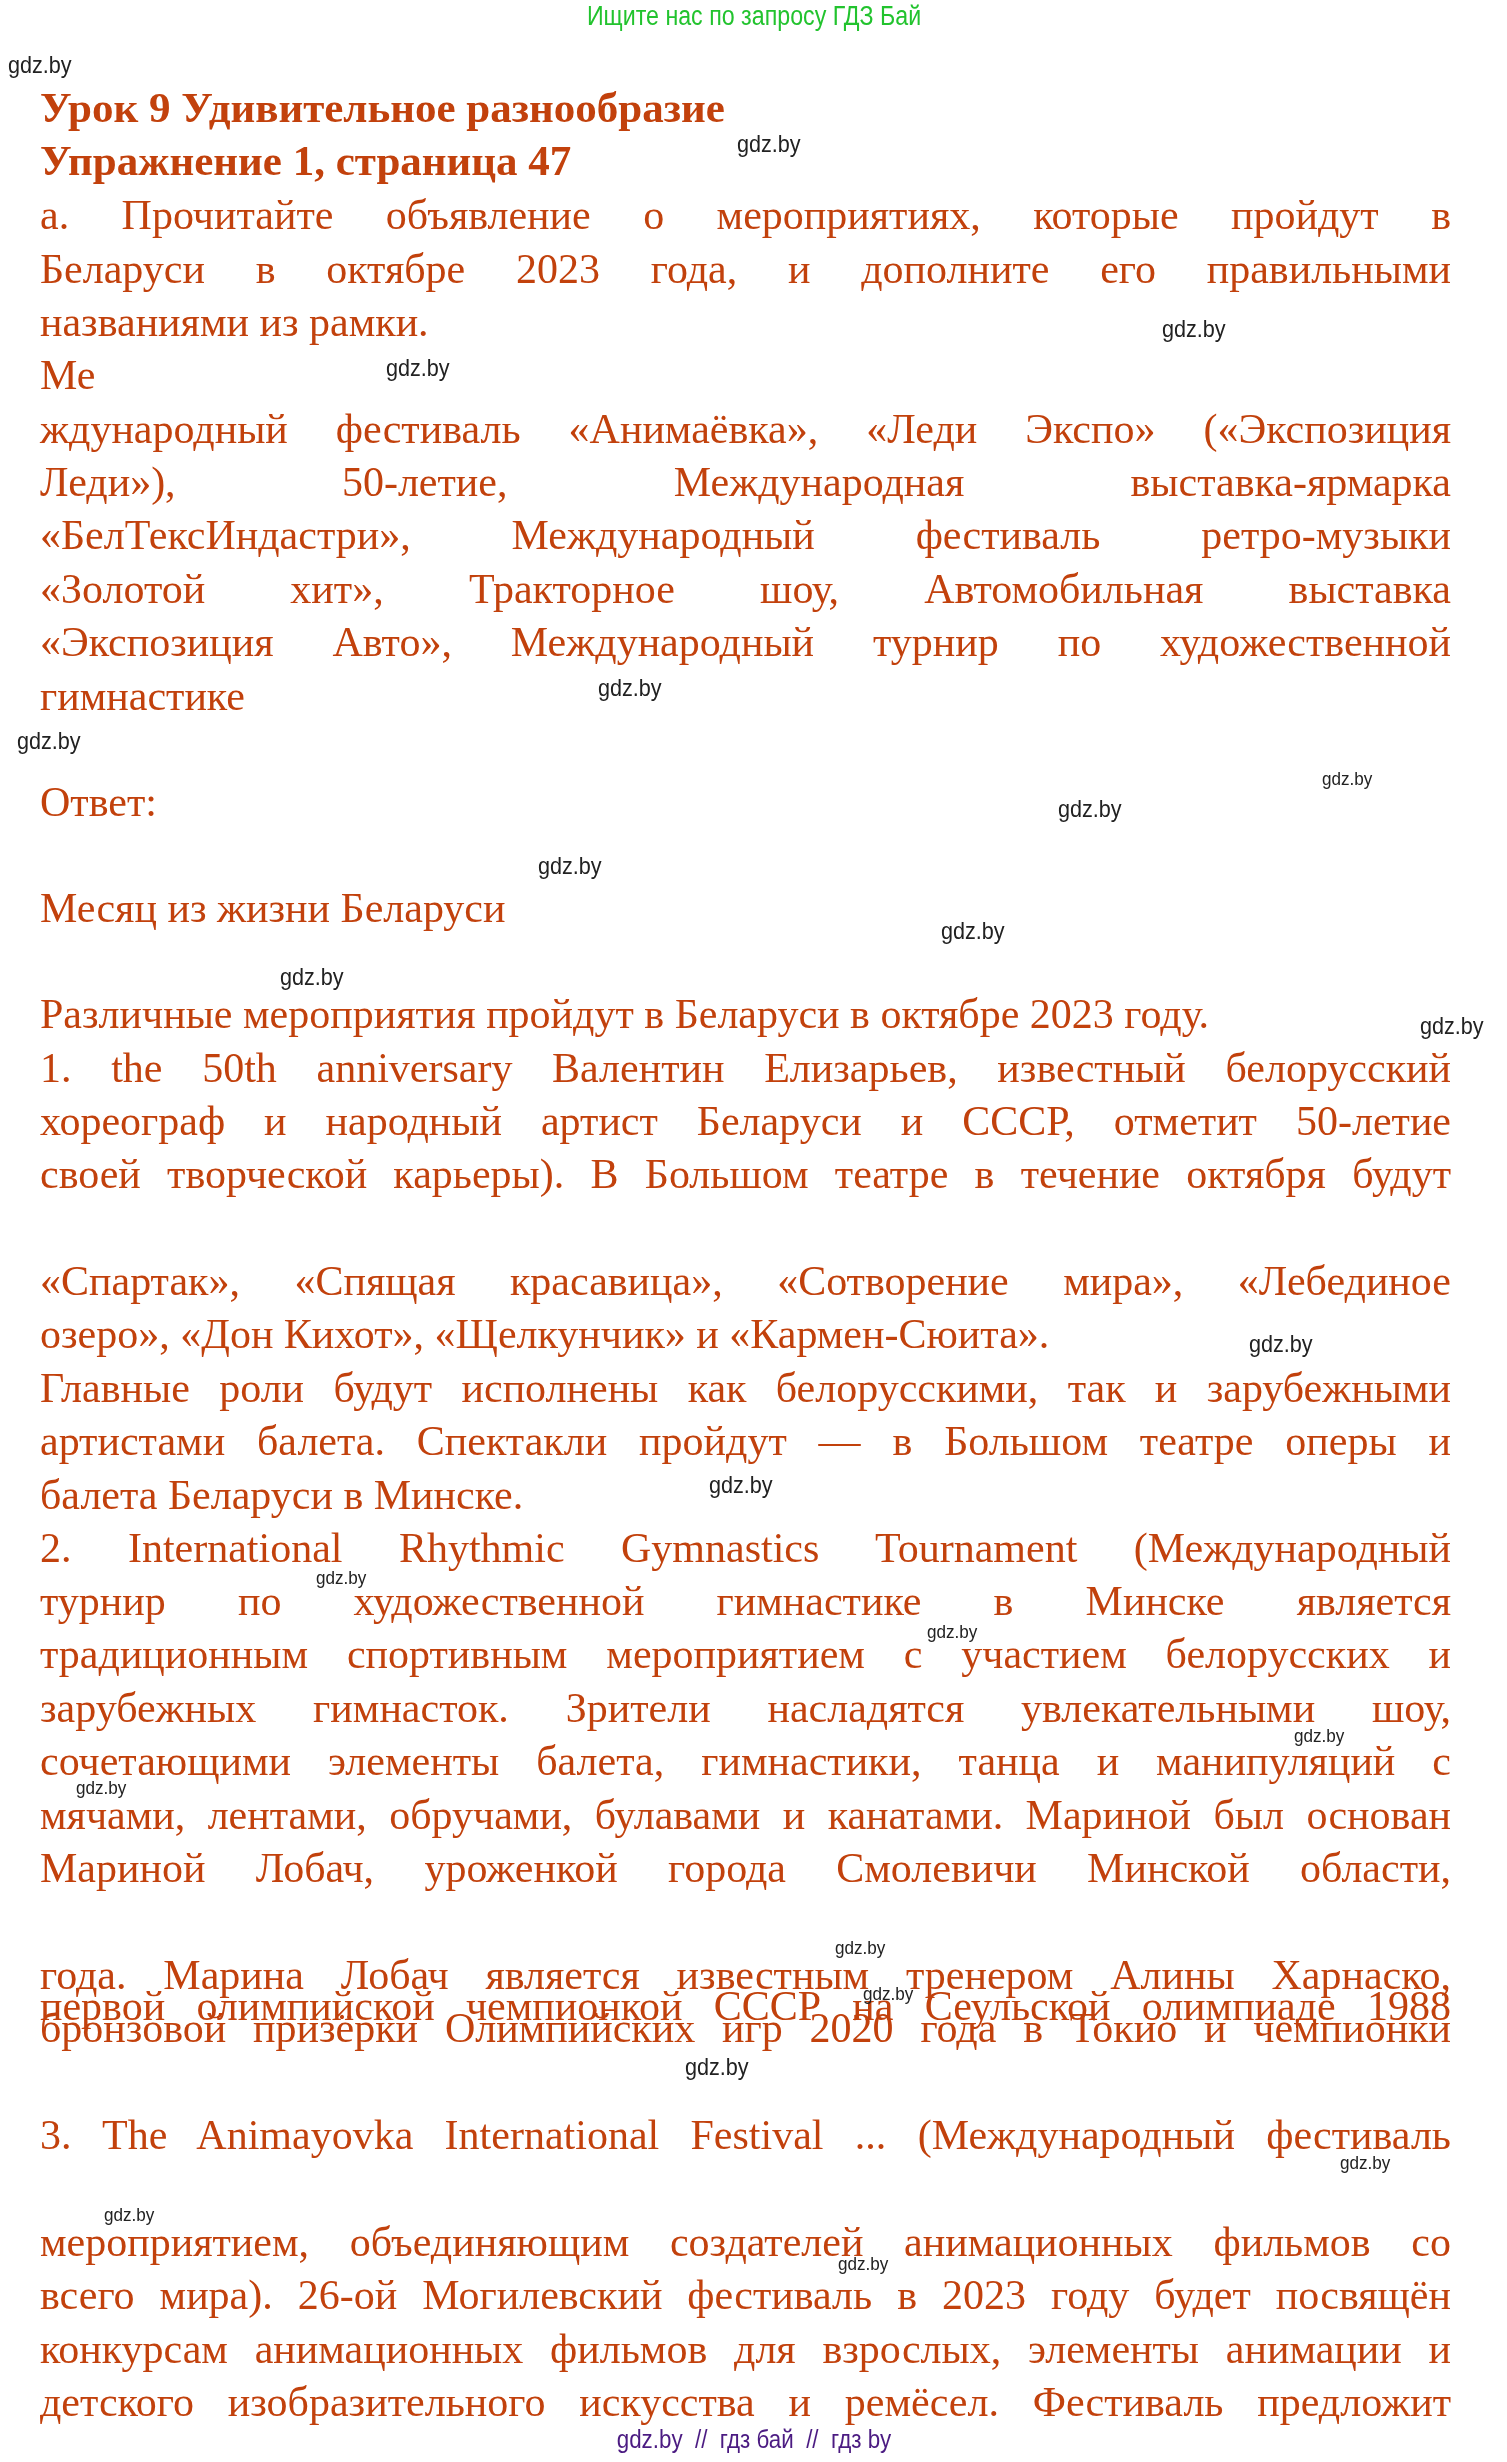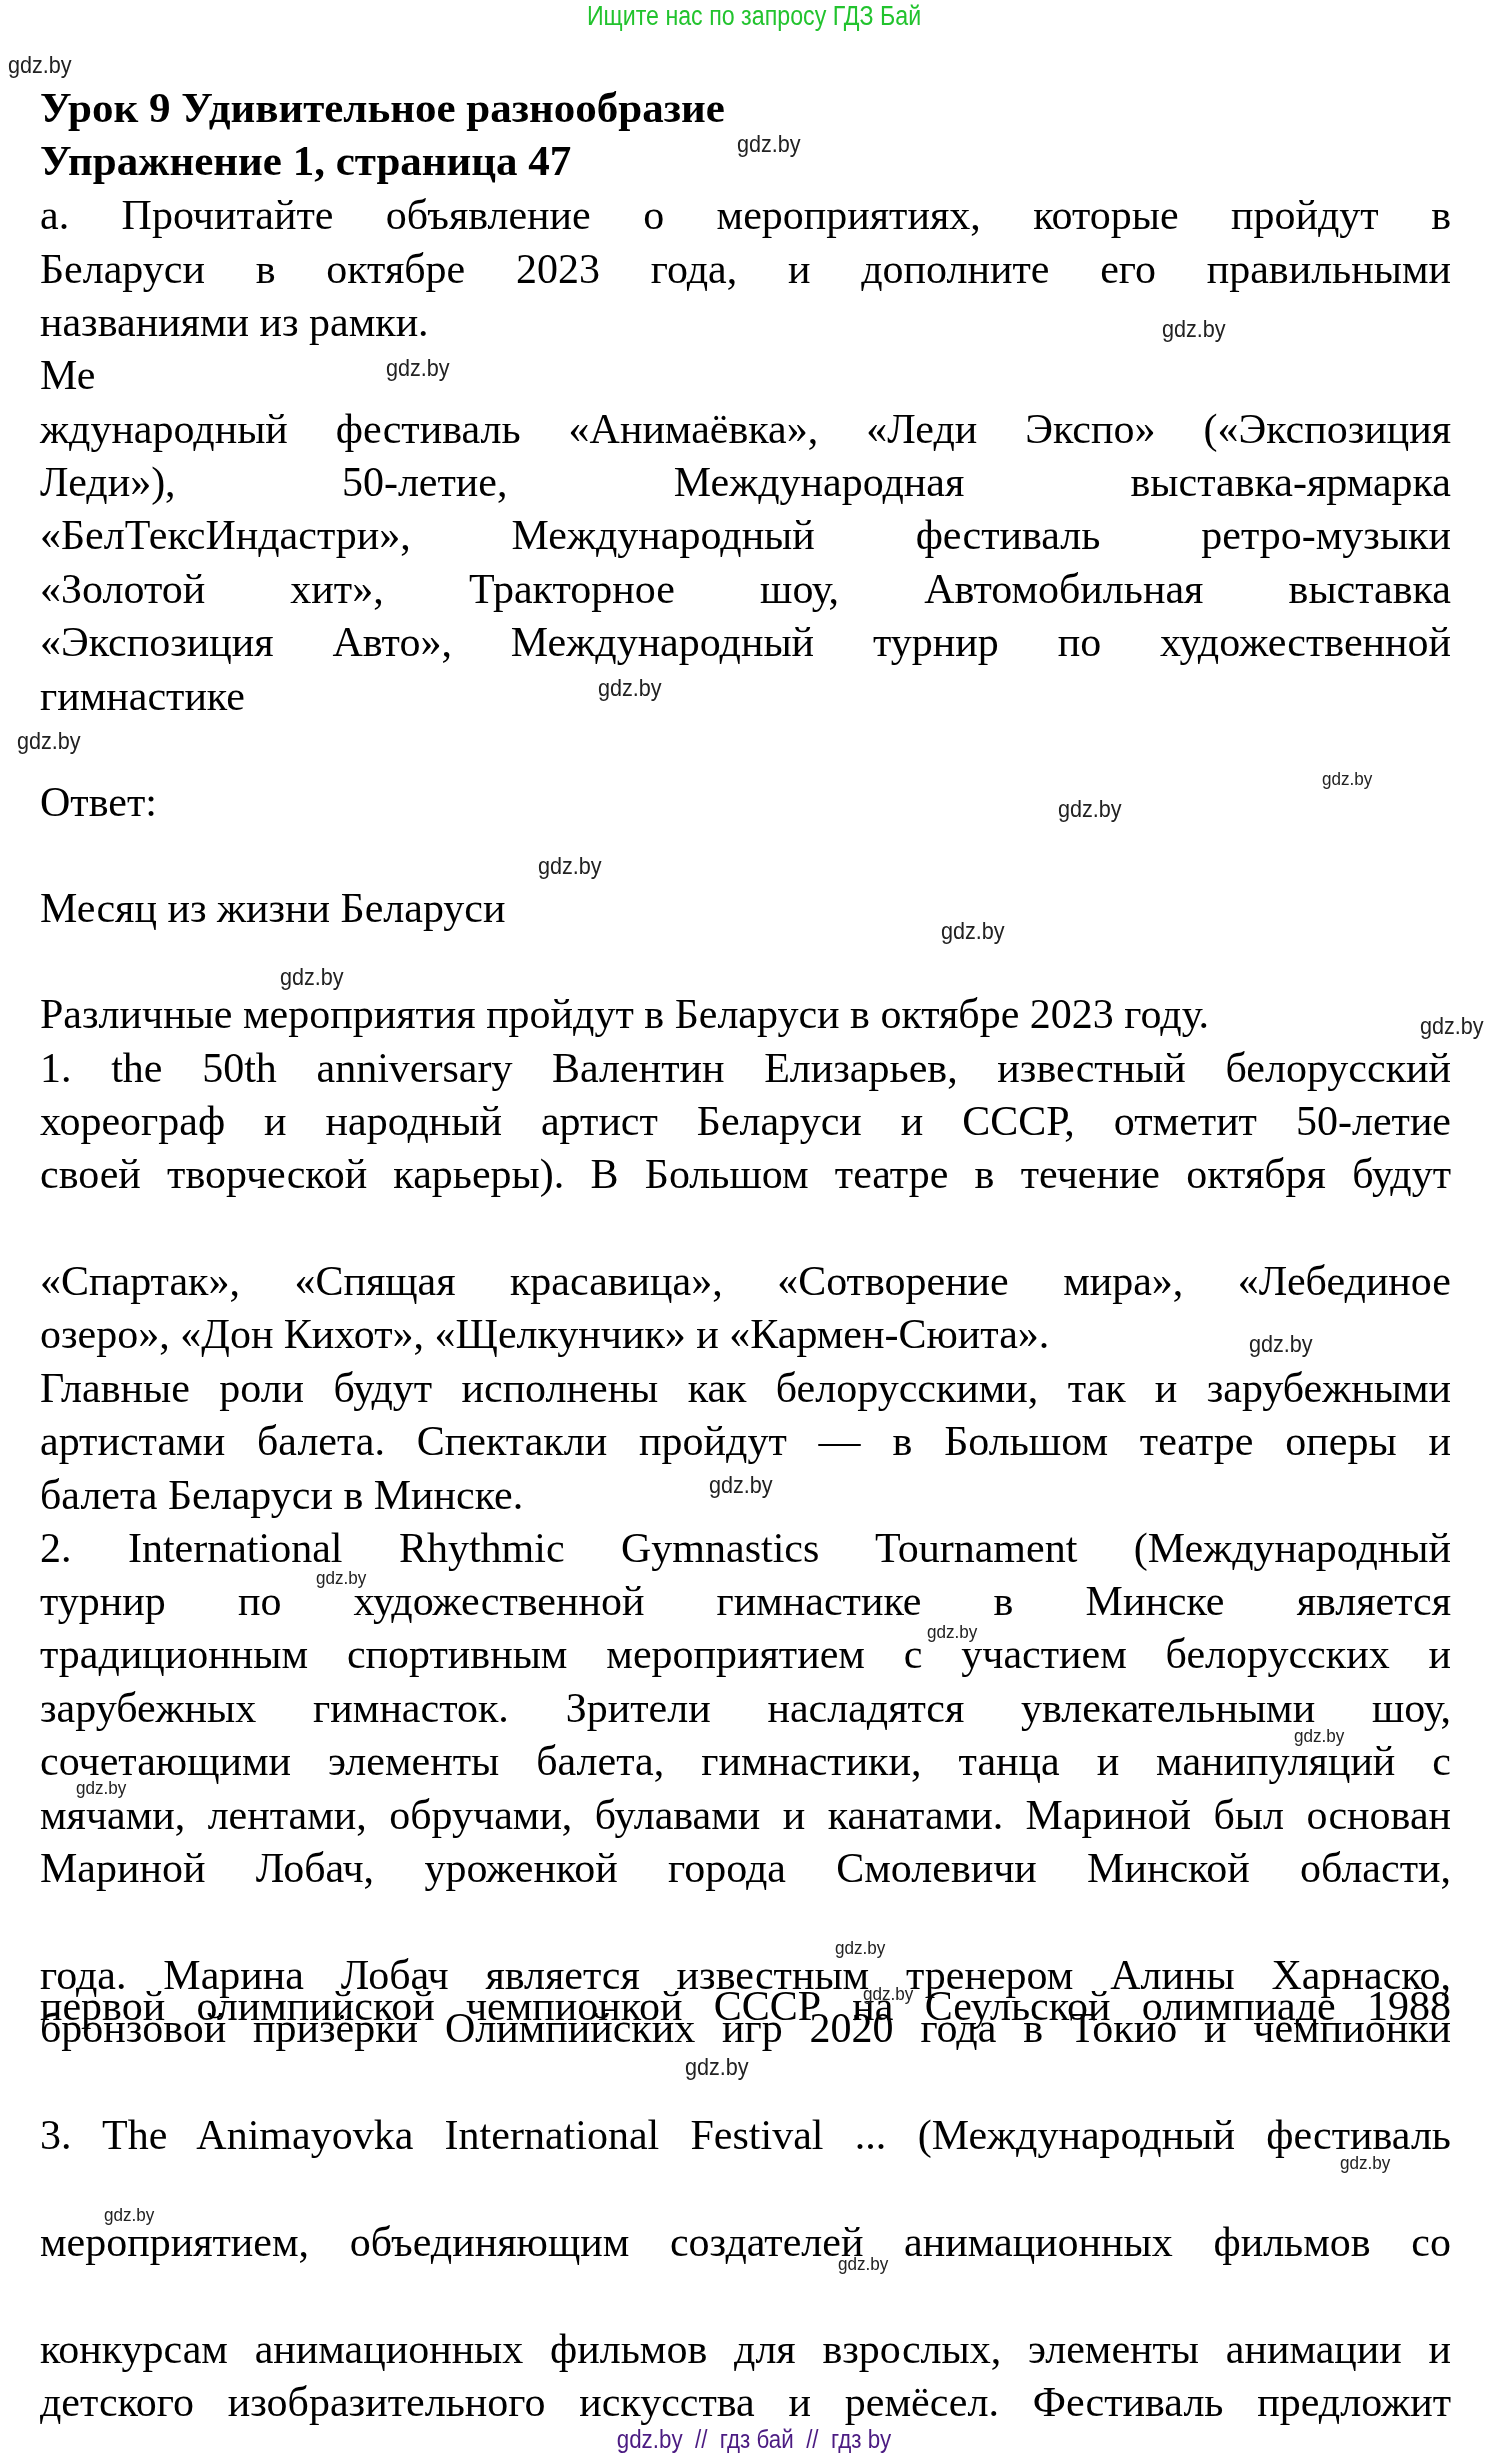--- a/index.html
+++ b/index.html
@@ -5,21 +5,21 @@
   html, body { margin: 0; padding: 0; background: #ffffff; }
   body { width: 1508px; height: 2462px; position: relative; overflow: hidden; }
   .page { position: absolute; left: 0; top: 0; width: 1508px; height: 2462px; }
   .banner { position: absolute; top: 0; left: 0; width: 1508px; text-align: center;
     font-family: "Liberation Sans", sans-serif; font-size: 27px; color: #22c32e;
     line-height: 32px; transform: scaleX(0.86); transform-origin: center top; }
   .footer { position: absolute; top: 2423px; left: 0; width: 1508px; text-align: center;
     font-family: "Liberation Sans", sans-serif; font-size: 26px; color: #4b1b82;
     line-height: 32px; white-space: pre; transform: scaleX(0.86); transform-origin: center top; }
   .line { position: absolute; left: 40px; width: 1411px; height: 54px;
-    font-family: "Liberation Serif", serif; font-size: 42px; line-height: 54px; color: #000000;
+    font-family: "Liberation Serif", serif; font-size: 42px; line-height: 54px; color: #c2410c;
     white-space: nowrap; }
   .line.j { text-align: justify; text-align-last: justify; }
   .line.b { font-weight: bold; font-size: 43px; }
   .wm { position: absolute; font-family: "Liberation Sans", sans-serif; color: #222;
     font-size: 24px; line-height: 27px; white-space: nowrap; transform: scaleX(0.9); transform-origin: left top; }
   .wm.s { font-size: 19px; }
 </style>
 </head>
 <body>
 
@@ -61,20 +61,21 @@
   <div class="line j" style="top:1681px">зарубежных гимнасток. Зрители насладятся увлекательными шоу,</div>
   <div class="line j" style="top:1734px">сочетающими элементы балета, гимнастики, танца и манипуляций с</div>
   <div class="line j" style="top:1788px">мячами, лентами, обручами, булавами и канатами. Мариной был основан</div>
   <div class="line j" style="top:1841px">Мариной Лобач, уроженкой города Смолевичи Минской области,</div>
   <div class="line j" style="top:1979px">первой олимпийской чемпионкой СССР на Сеульской олимпиаде 1988</div>
   <div class="line j" style="top:1948px">года. Марина Лобач является известным тренером Алины Харнаско,</div>
   <div class="line j" style="top:2001px">бронзовой призёрки Олимпийских игр 2020 года в Токио и чемпионки</div>
 
   <div class="line j" style="top:2108px">3. The Animayovka International Festival ... (Международный фестиваль</div>
   <div class="line j" style="top:2215px">мероприятием, объединяющим создателей анимационных фильмов со</div>
+  <div class="line j" style="top:2268px">всего мира). 26-ой Могилевский фестиваль в 2023 году будет посвящён</div>
   <div class="line j" style="top:2322px">конкурсам анимационных фильмов для взрослых, элементы анимации и</div>
   <div class="line j" style="top:2375px">детского изобразительного искусства и ремёсел. Фестиваль предложит</div>
 
   <div class="wm" style="left:8px;top:51px">gdz.by</div>
   <div class="wm" style="left:737px;top:130px">gdz.by</div>
   <div class="wm" style="left:1162px;top:315px">gdz.by</div>
   <div class="wm" style="left:386px;top:354px">gdz.by</div>
   <div class="wm" style="left:598px;top:674px">gdz.by</div>
   <div class="wm" style="left:17.4px;top:727px">gdz.by</div>
   <div class="wm s" style="left:1322px;top:765px">gdz.by</div>

